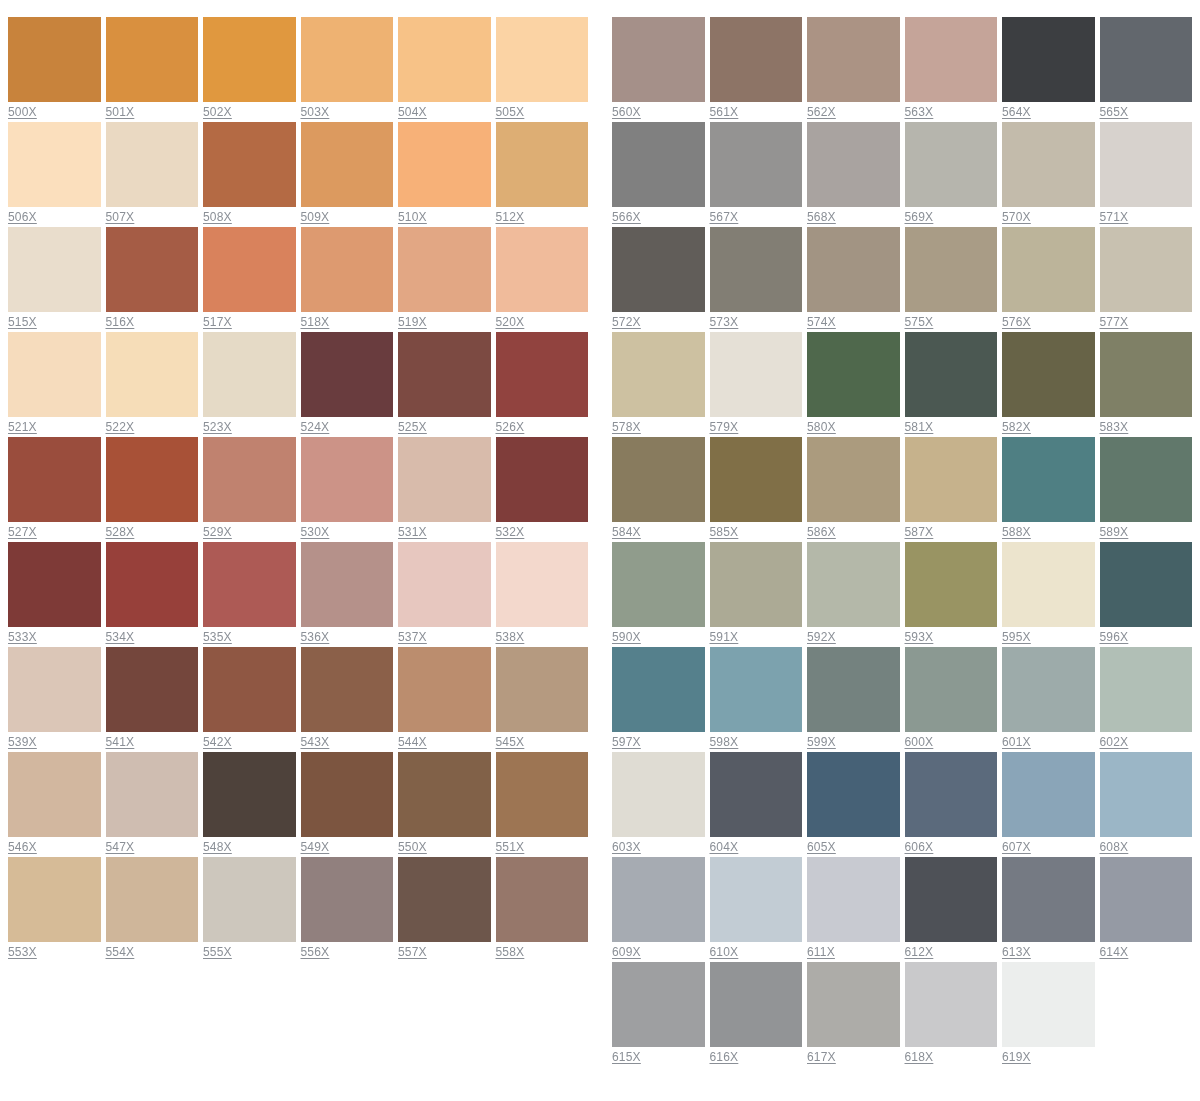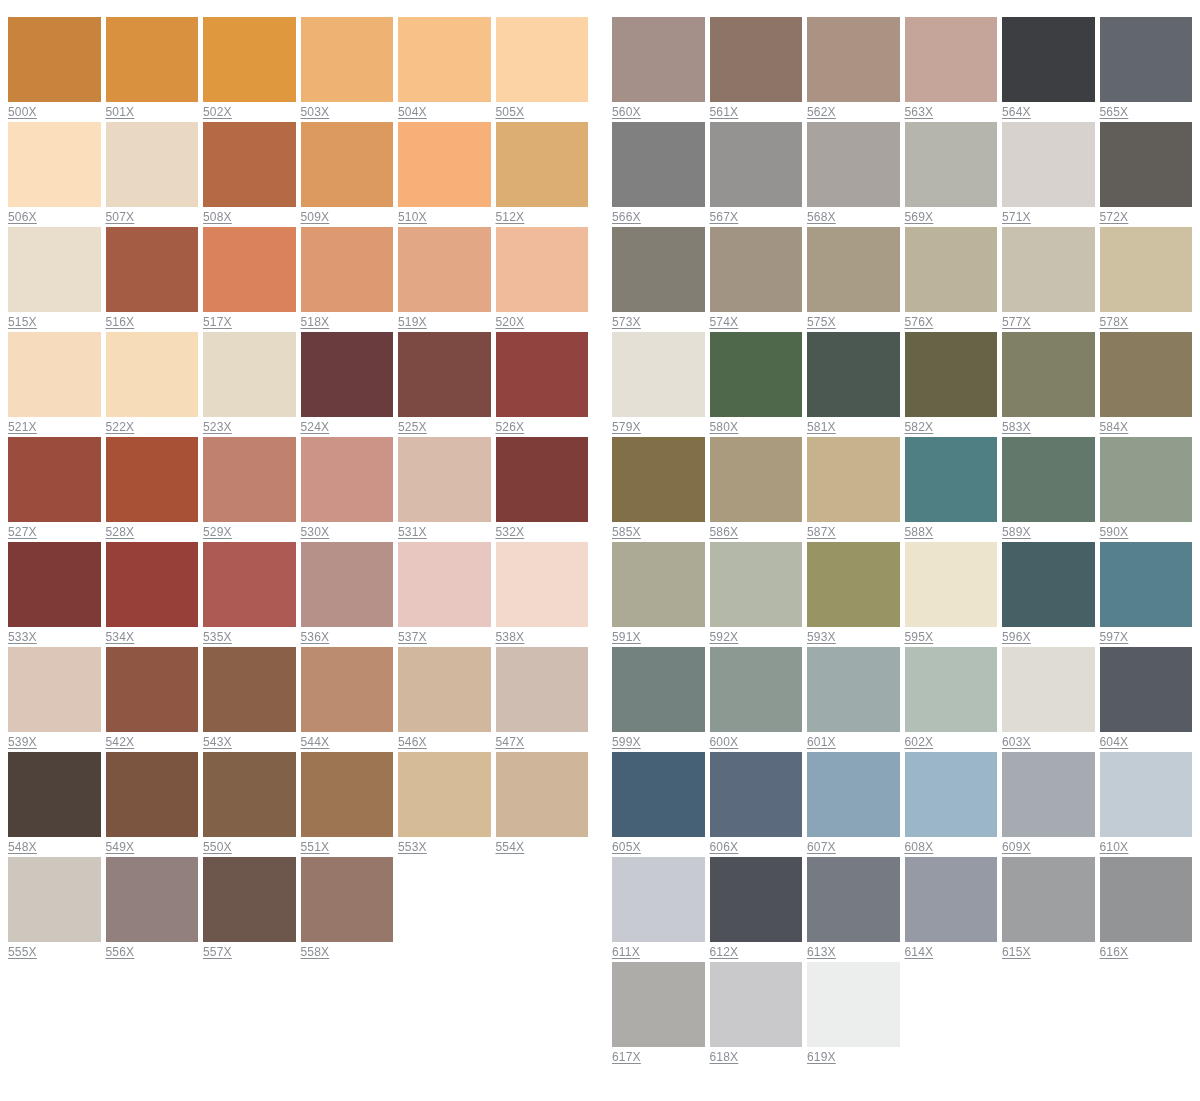--- a/index.html
+++ b/index.html
@@ -293,35 +293,47 @@
             <span class="swatch-label">538X</span>
           </div>
         </div>
         <div class="swatch-cell">
           <div class="swatch-chip" title="#dbc6b7" style="background-color: rgb(219, 198, 183);"></div>
           <div class="swatch-label-wrap">
             <span class="swatch-label">539X</span>
           </div>
         </div>
         <div class="swatch-cell">
+          <div class="swatch-chip" title="#74463c" style="background-color: rgb(116, 70, 60);"></div>
+          <div class="swatch-label-wrap">
+            <span class="swatch-label">541X</span>
+          </div>
+        </div>
+        <div class="swatch-cell">
           <div class="swatch-chip" title="#8f5743" style="background-color: rgb(143, 87, 67);"></div>
           <div class="swatch-label-wrap">
             <span class="swatch-label">542X</span>
           </div>
         </div>
         <div class="swatch-cell">
           <div class="swatch-chip" title="#8b6049" style="background-color: rgb(139, 96, 73);"></div>
           <div class="swatch-label-wrap">
             <span class="swatch-label">543X</span>
           </div>
         </div>
         <div class="swatch-cell">
           <div class="swatch-chip" title="#bb8d6e" style="background-color: rgb(187, 141, 110);"></div>
           <div class="swatch-label-wrap">
             <span class="swatch-label">544X</span>
+          </div>
+        </div>
+        <div class="swatch-cell">
+          <div class="swatch-chip" title="#b59a80" style="background-color: rgb(181, 154, 128);"></div>
+          <div class="swatch-label-wrap">
+            <span class="swatch-label">545X</span>
           </div>
         </div>
         <div class="swatch-cell">
           <div class="swatch-chip" title="#d2b79f" style="background-color: rgb(210, 183, 159);"></div>
           <div class="swatch-label-wrap">
             <span class="swatch-label">546X</span>
           </div>
         </div>
         <div class="swatch-cell">
           <div class="swatch-chip" title="#cfbdb1" style="background-color: rgb(207, 189, 177);"></div>
@@ -447,20 +459,26 @@
             <span class="swatch-label">568X</span>
           </div>
         </div>
         <div class="swatch-cell">
           <div class="swatch-chip" title="#b6b5ad" style="background-color: rgb(182, 181, 173);"></div>
           <div class="swatch-label-wrap">
             <span class="swatch-label">569X</span>
           </div>
         </div>
         <div class="swatch-cell">
+          <div class="swatch-chip" title="#c3bbab" style="background-color: rgb(195, 187, 171);"></div>
+          <div class="swatch-label-wrap">
+            <span class="swatch-label">570X</span>
+          </div>
+        </div>
+        <div class="swatch-cell">
           <div class="swatch-chip" title="#d7d2cd" style="background-color: rgb(215, 210, 205);"></div>
           <div class="swatch-label-wrap">
             <span class="swatch-label">571X</span>
           </div>
         </div>
         <div class="swatch-cell">
           <div class="swatch-chip" title="#615d59" style="background-color: rgb(97, 93, 89);"></div>
           <div class="swatch-label-wrap">
             <span class="swatch-label">572X</span>
           </div>
@@ -600,20 +618,26 @@
         <div class="swatch-cell">
           <div class="swatch-chip" title="#456166" style="background-color: rgb(69, 97, 102);"></div>
           <div class="swatch-label-wrap">
             <span class="swatch-label">596X</span>
           </div>
         </div>
         <div class="swatch-cell">
           <div class="swatch-chip" title="#55808c" style="background-color: rgb(85, 128, 140);"></div>
           <div class="swatch-label-wrap">
             <span class="swatch-label">597X</span>
+          </div>
+        </div>
+        <div class="swatch-cell">
+          <div class="swatch-chip" title="#7ca2ae" style="background-color: rgb(124, 162, 174);"></div>
+          <div class="swatch-label-wrap">
+            <span class="swatch-label">598X</span>
           </div>
         </div>
         <div class="swatch-cell">
           <div class="swatch-chip" title="#74827f" style="background-color: rgb(116, 130, 127);"></div>
           <div class="swatch-label-wrap">
             <span class="swatch-label">599X</span>
           </div>
         </div>
         <div class="swatch-cell">
           <div class="swatch-chip" title="#8b9992" style="background-color: rgb(139, 153, 146);"></div>

